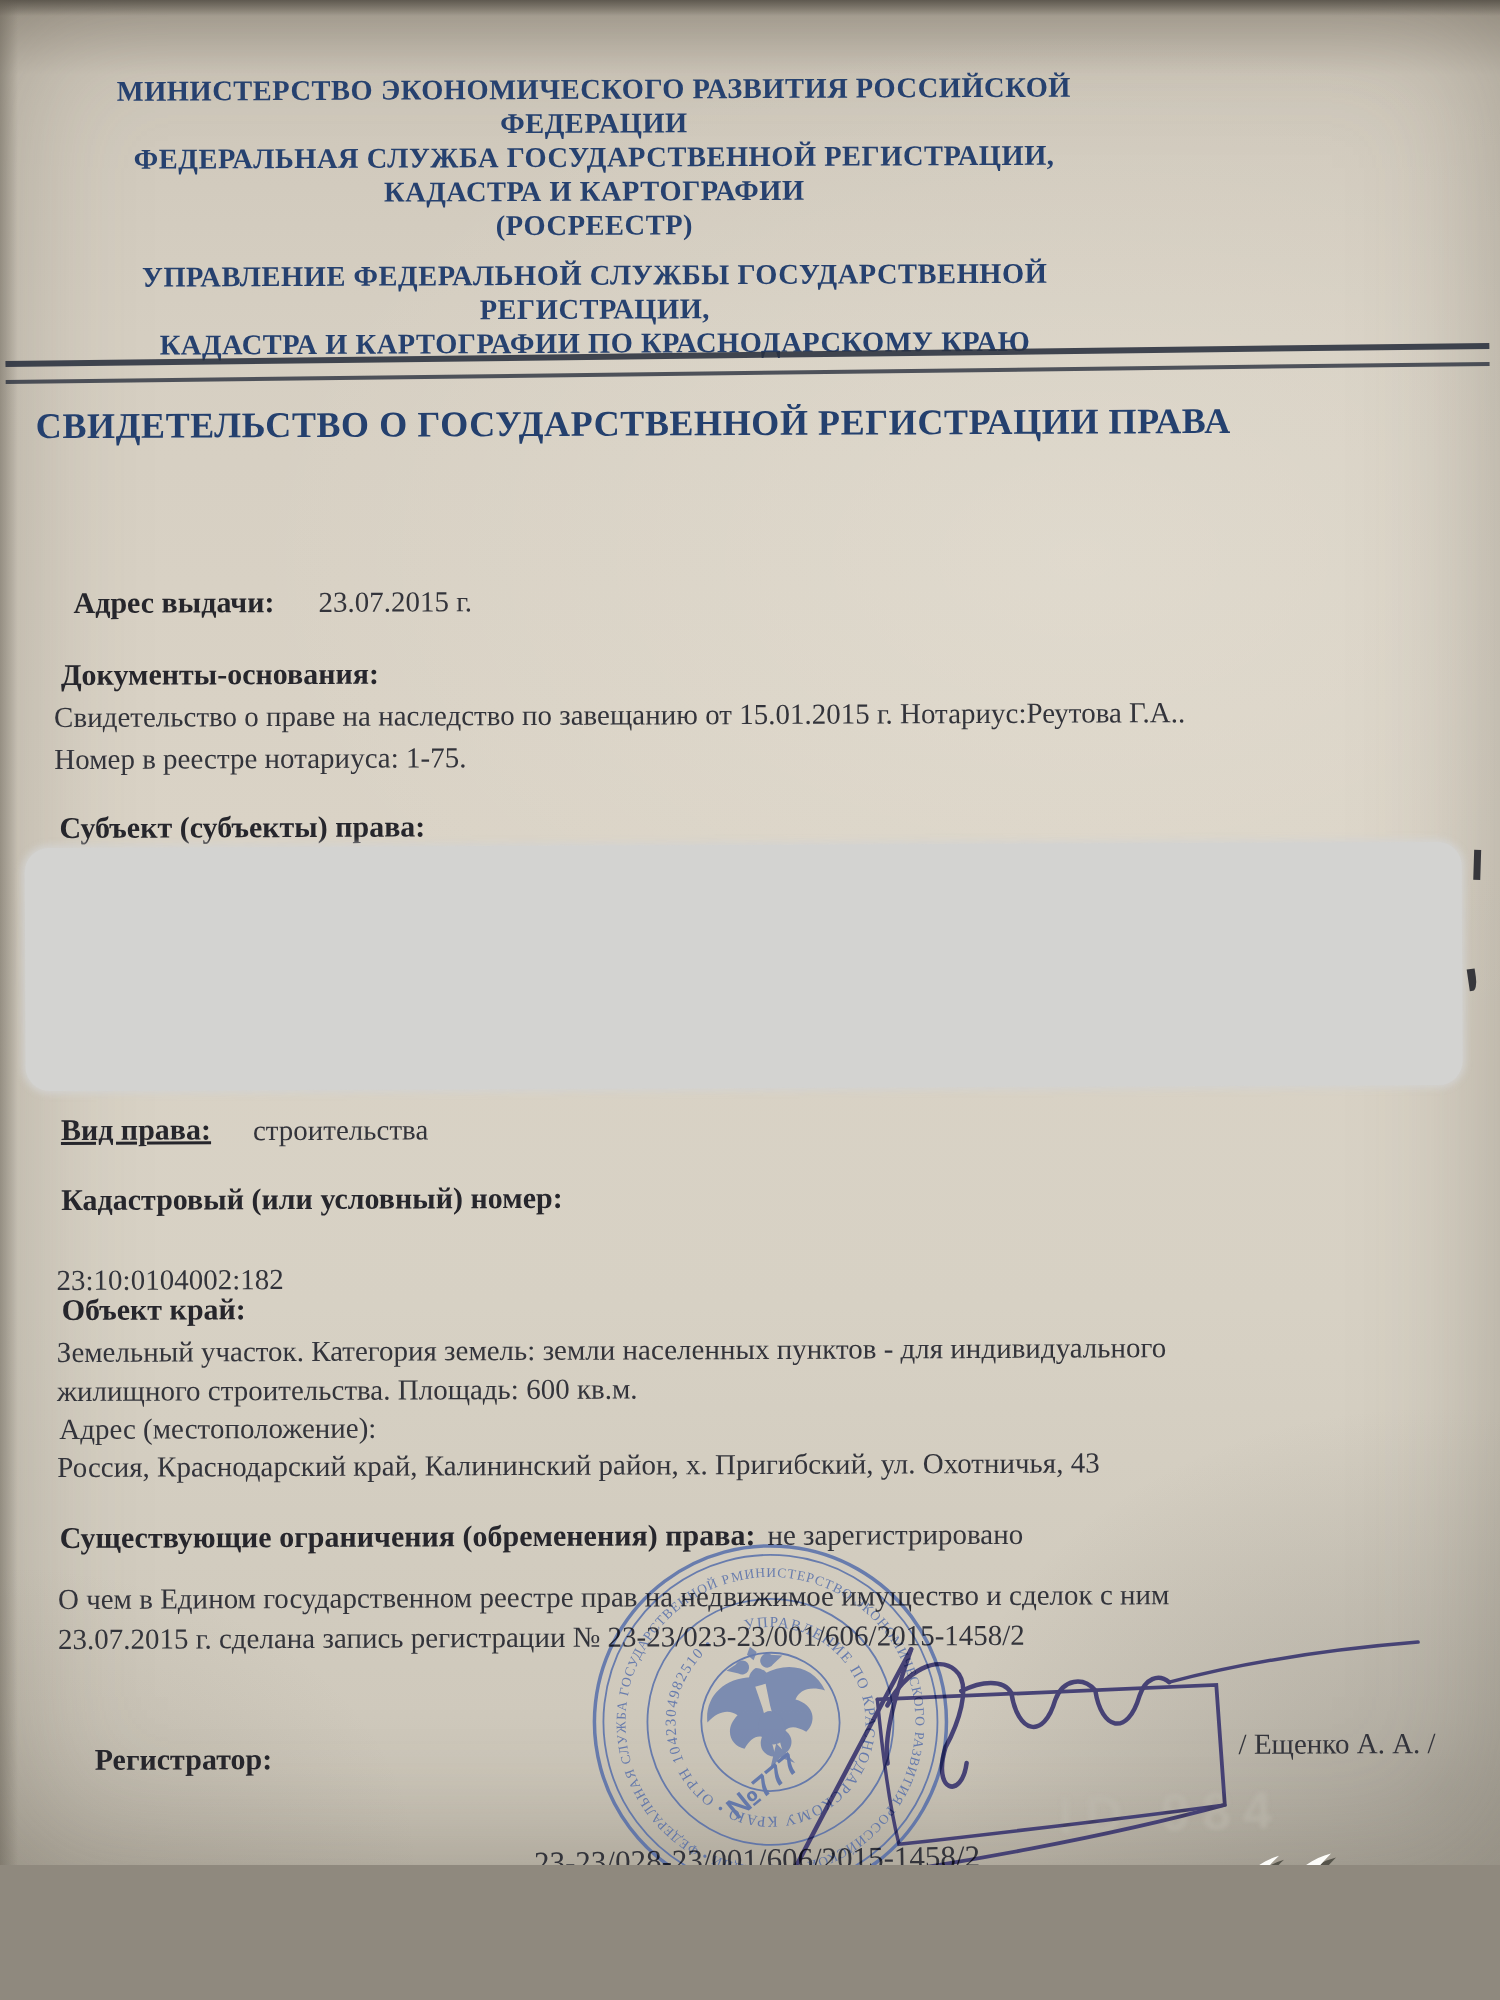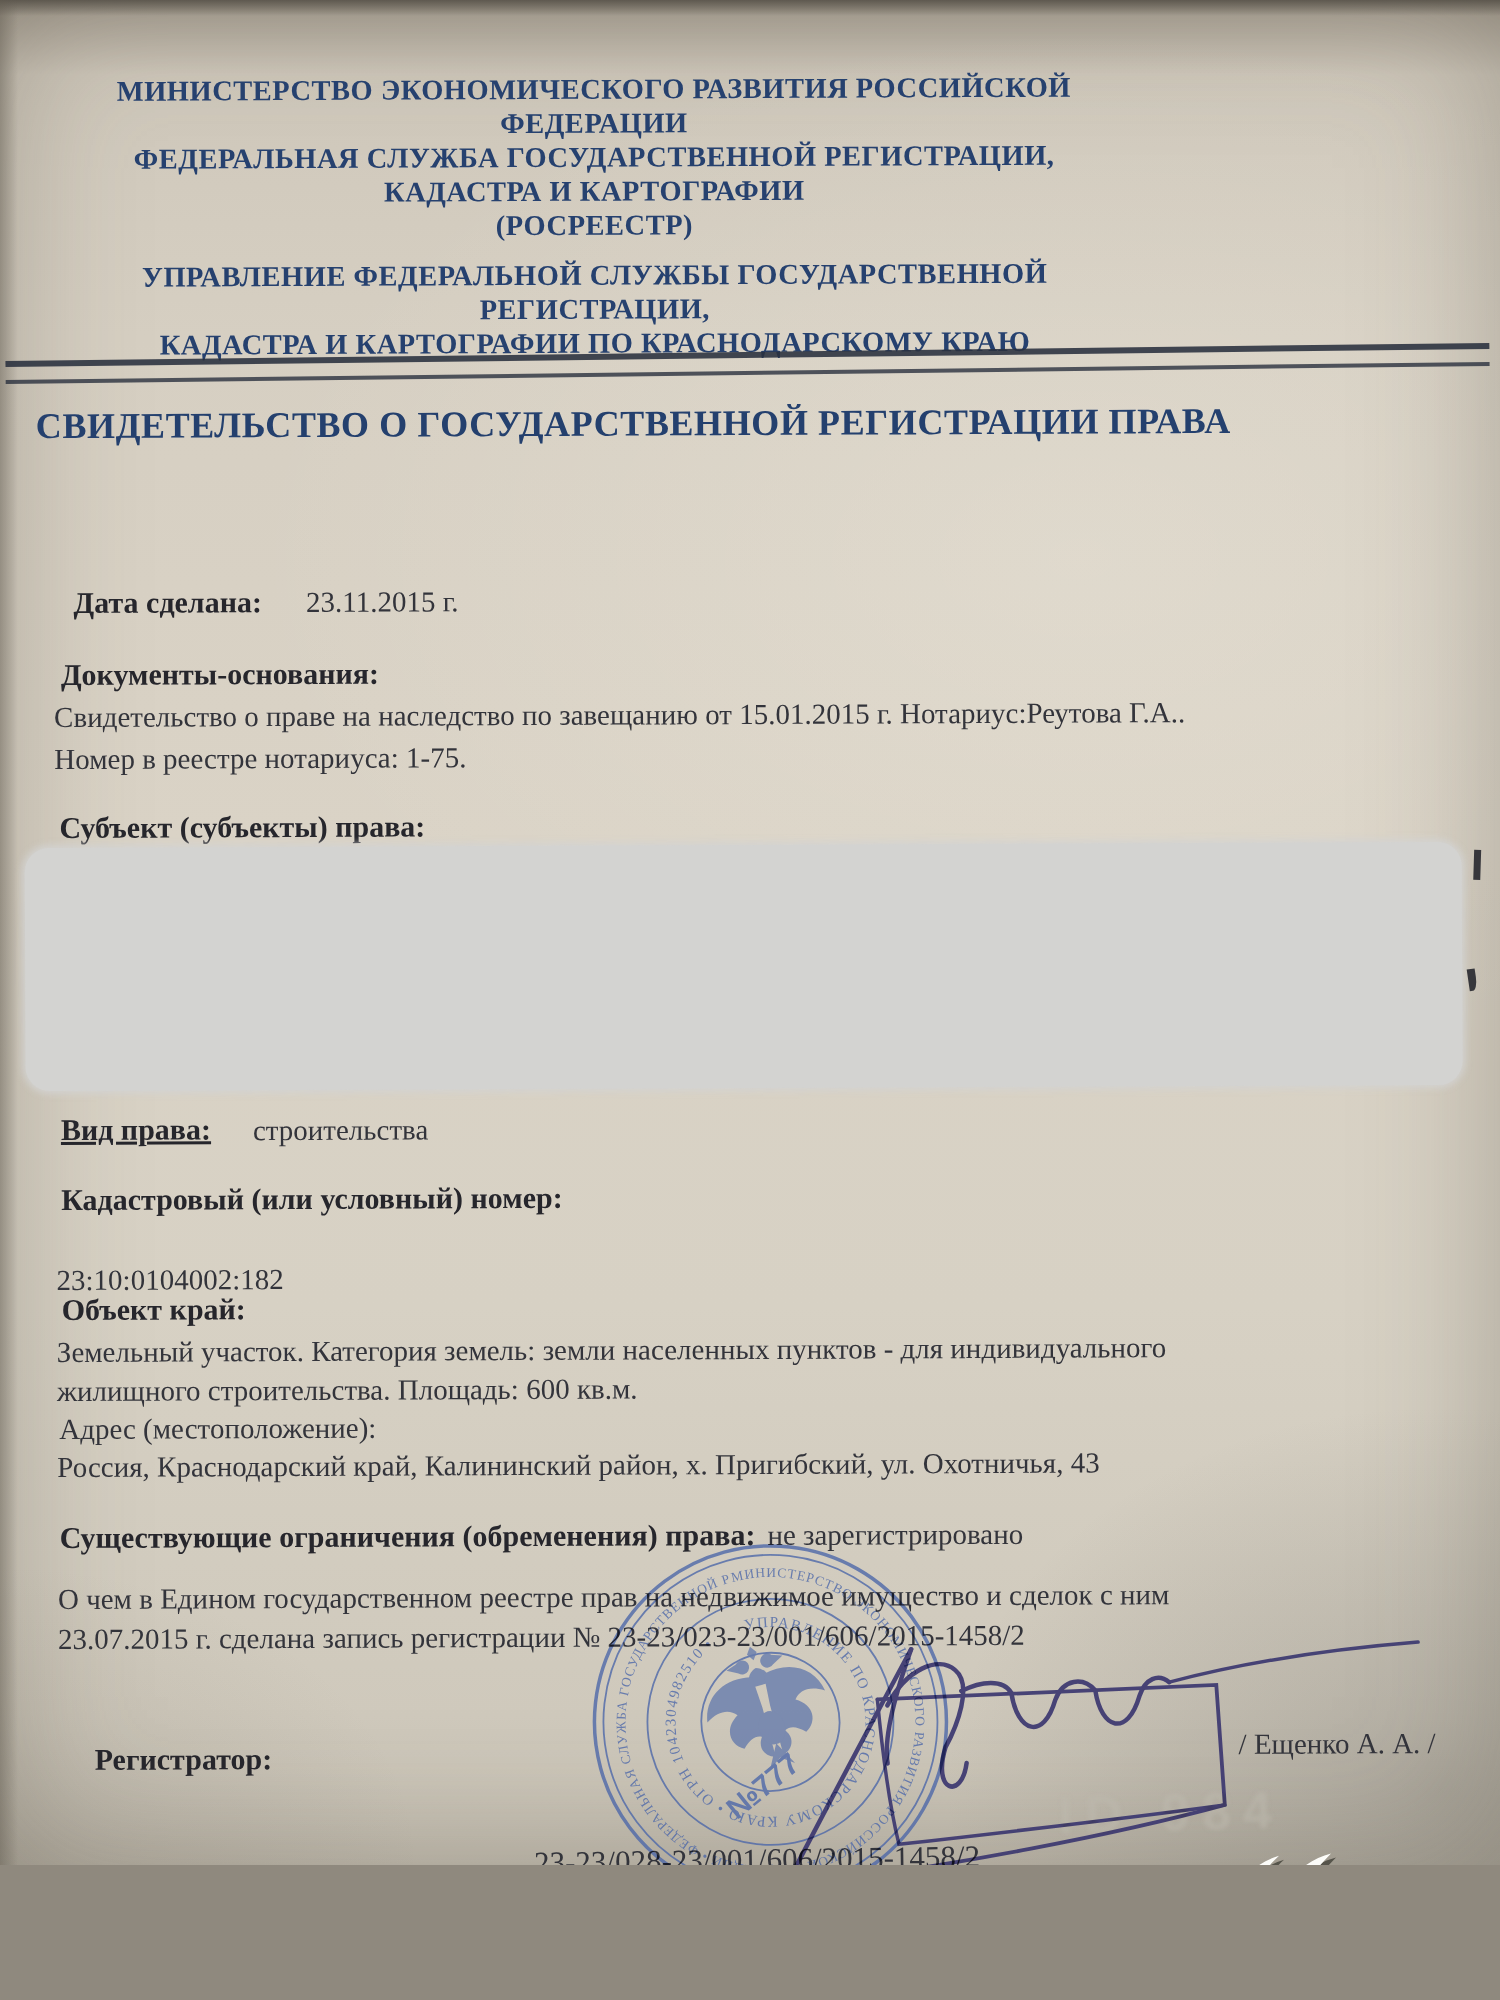--- a/index.html
+++ b/index.html
@@ -58,22 +58,22 @@
     <div class="hdr abs" style="left:40px;top:258px;width:1115px;">
       <div class="hl">УПРАВЛЕНИЕ ФЕДЕРАЛЬНОЙ СЛУЖБЫ ГОСУДАРСТВЕННОЙ РЕГИСТРАЦИИ,</div>
       <div class="hl">КАДАСТРА И КАРТОГРАФИИ ПО КРАСНОДАРСКОМУ КРАЮ</div>
     </div>
 
     <div class="rule abs" style="left:8px;top:352px;width:1484px;"></div>
 
     <div class="title abs" style="left:38px;top:402px;">СВИДЕТЕЛЬСТВО О ГОСУДАРСТВЕННОЙ РЕГИСТРАЦИИ ПРАВА</div>
 
     <div class="abs" style="left:75px;top:583px;">
-      <span class="lbl">Дата сделана:</span>
-      <span class="txt" style="margin-left:40px;">23.11.2015 г.</span>
+      <span class="lbl">Адрес выдачи:</span>
+      <span class="txt" style="margin-left:40px;">23.07.2015 г.</span>
     </div>
 
     <div class="lbl abs" style="left:62px;top:655px;">Документы-основания:</div>
     <div class="txt abs" style="left:55px;top:698px;">Свидетельство о праве на наследство по завещанию от 15.01.2015 г. Нотариус:Реутова Г.А..</div>
     <div class="txt abs" style="left:55px;top:740px;">Номер в реестре нотариуса: 1-75.</div>
 
     <div class="lbl abs" style="left:60px;top:808px;">Субъект (субъекты) права:</div>
     <div class="redaction abs" style="left:25px;top:845px;width:1437px;height:243px;"></div>
     <div class="frag abs" style="left:1474px;top:853px;width:7px;height:30px;transform:rotate(2deg);"></div>
     <div class="frag abs" style="left:1468px;top:972px;width:8px;height:22px;transform:rotate(-8deg);border-radius:0 0 60% 0;"></div>

